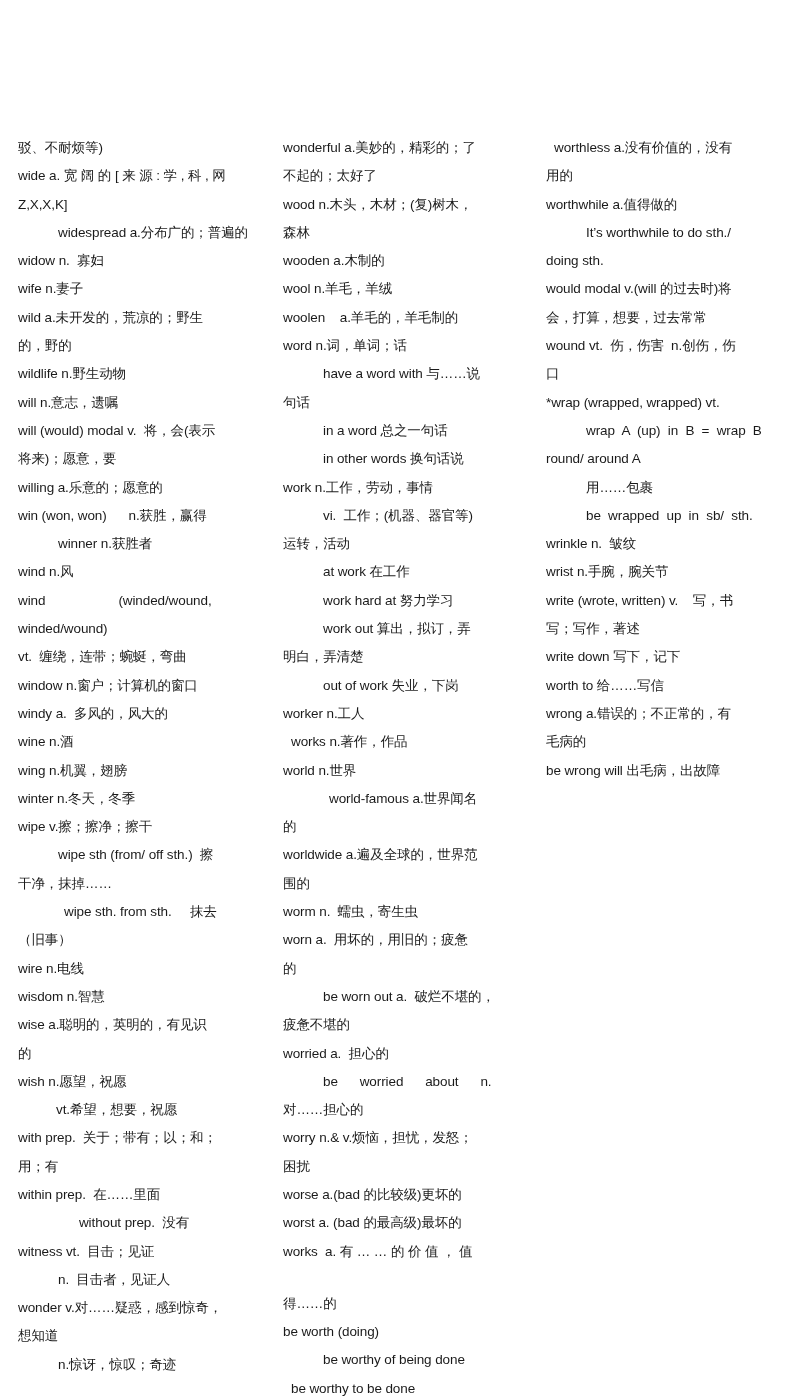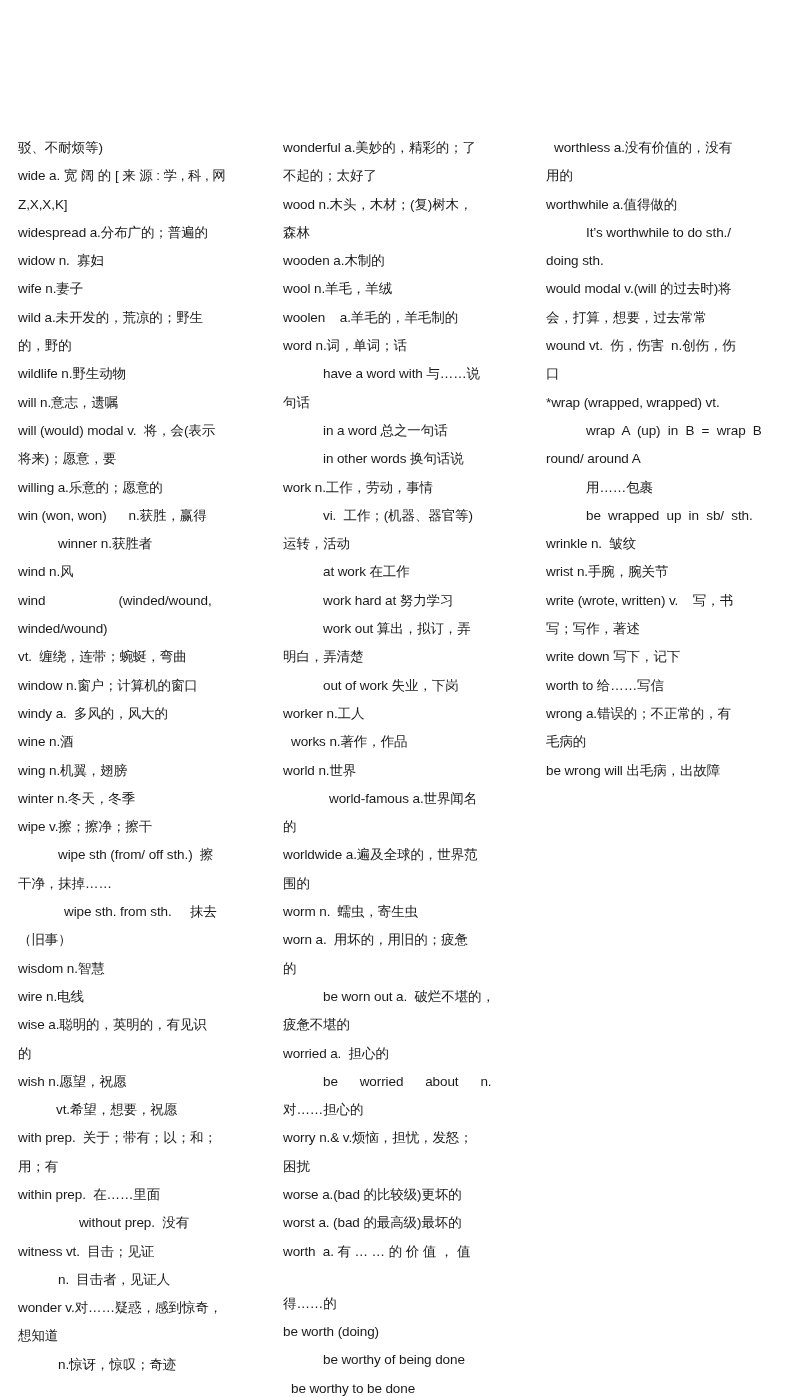--- a/index.html
+++ b/index.html
@@ -44,21 +44,21 @@
     .ind-w { padding-left: 38px; }
   </style>
 </head>
 <body>
 
 <div class="page">
   <div class="col col-1" id="col-0">
       <div class="line " style="white-space: pre;">驳、不耐烦等)</div>
       <div class="line " style="white-space: pre;">wide a. 宽 阔 的 [ 来 源 : 学 , 科 , 网</div>
       <div class="line " style="white-space: pre;">Z,X,X,K]</div>
-      <div class="line " style="white-space: pre;">widespread a.分布广的；普遍的</div>
+      <div class="line " style="white-space: pre; margin-left: 40px;">widespread a.分布广的；普遍的</div>
       <div class="line " style="white-space: pre;">widow n.  寡妇</div>
       <div class="line " style="white-space: pre;">wife n.妻子</div>
       <div class="line " style="white-space: pre;">wild a.未开发的，荒凉的；野生</div>
       <div class="line " style="white-space: pre;">的，野的</div>
       <div class="line " style="white-space: pre;">wildlife n.野生动物</div>
       <div class="line " style="white-space: pre;">will n.意志，遗嘱</div>
       <div class="line " style="white-space: pre;">will (would) modal v.  将，会(表示</div>
       <div class="line " style="white-space: pre;">将来)；愿意，要</div>
       <div class="line " style="white-space: pre;">willing a.乐意的；愿意的</div>
       <div class="line " style="white-space: pre;">win (won, won)      n.获胜，赢得</div>
@@ -70,22 +70,22 @@
       <div class="line " style="white-space: pre;">window n.窗户；计算机的窗口</div>
       <div class="line " style="white-space: pre;">windy a.  多风的，风大的</div>
       <div class="line " style="white-space: pre;">wine n.酒</div>
       <div class="line " style="white-space: pre;">wing n.机翼，翅膀</div>
       <div class="line " style="white-space: pre;">winter n.冬天，冬季</div>
       <div class="line " style="white-space: pre;">wipe v.擦；擦净；擦干</div>
       <div class="line ind1" style="white-space: pre;">wipe sth (from/ off sth.)  擦</div>
       <div class="line " style="white-space: pre;">干净，抹掉……</div>
       <div class="line ind2" style="white-space: pre;">wipe sth. from sth.     抹去</div>
       <div class="line " style="white-space: pre;">（旧事）</div>
+      <div class="line " style="white-space: pre;">wire n.电线</div>
       <div class="line " style="white-space: pre;">wisdom n.智慧</div>
-      <div class="line " style="white-space: pre;">wire n.电线</div>
       <div class="line " style="white-space: pre;">wise a.聪明的，英明的，有见识</div>
       <div class="line " style="white-space: pre;">的</div>
       <div class="line " style="white-space: pre;">wish n.愿望，祝愿</div>
       <div class="line ind-w" style="white-space: pre;">vt.希望，想要，祝愿</div>
       <div class="line " style="white-space: pre;">with prep.  关于；带有；以；和；</div>
       <div class="line " style="white-space: pre;">用；有</div>
       <div class="line " style="white-space: pre;">within prep.  在……里面</div>
       <div class="line " style="white-space: pre; text-align: center;">without prep.  没有</div>
       <div class="line " style="white-space: pre;">witness vt.  目击；见证</div>
       <div class="line ind1" style="white-space: pre;">n.  目击者，见证人</div>
@@ -126,21 +126,21 @@
       <div class="line " style="white-space: pre;">的</div>
       <div class="line ind1" style="white-space: pre;">be worn out a.  破烂不堪的，</div>
       <div class="line " style="white-space: pre;">疲惫不堪的</div>
       <div class="line " style="white-space: pre;">worried a.  担心的</div>
       <div class="line ind1" style="white-space: pre;">be      worried      about      n.</div>
       <div class="line " style="white-space: pre;">对……担心的</div>
       <div class="line " style="white-space: pre;">worry n.&amp; v.烦恼，担忧，发怒；</div>
       <div class="line " style="white-space: pre;">困扰</div>
       <div class="line " style="white-space: pre;">worse a.(bad 的比较级)更坏的</div>
       <div class="line " style="white-space: pre;">worst a. (bad 的最高级)最坏的</div>
-      <div class="line " style="white-space: pre;">worth  a. 有 … … 的 价 值 ， 值</div>
+      <div class="line " style="white-space: pre;">works  a. 有 … … 的 价 值 ， 值</div>
       <div class="line " style="white-space: pre; margin-top: 24px;">得……的</div>
       <div class="line " style="white-space: pre;">be worth (doing)</div>
       <div class="line ind1" style="white-space: pre;">be worthy of being done</div>
       <div class="line ind-s" style="white-space: pre;">be worthy to be done</div>
     </div>
   <div class="col col-3" id="col-2">
       <div class="line ind-s" style="white-space: pre;">worthless a.没有价值的，没有</div>
       <div class="line " style="white-space: pre;">用的</div>
       <div class="line " style="white-space: pre;">worthwhile a.值得做的</div>
       <div class="line ind1" style="white-space: pre;">It’s worthwhile to do sth./</div>

